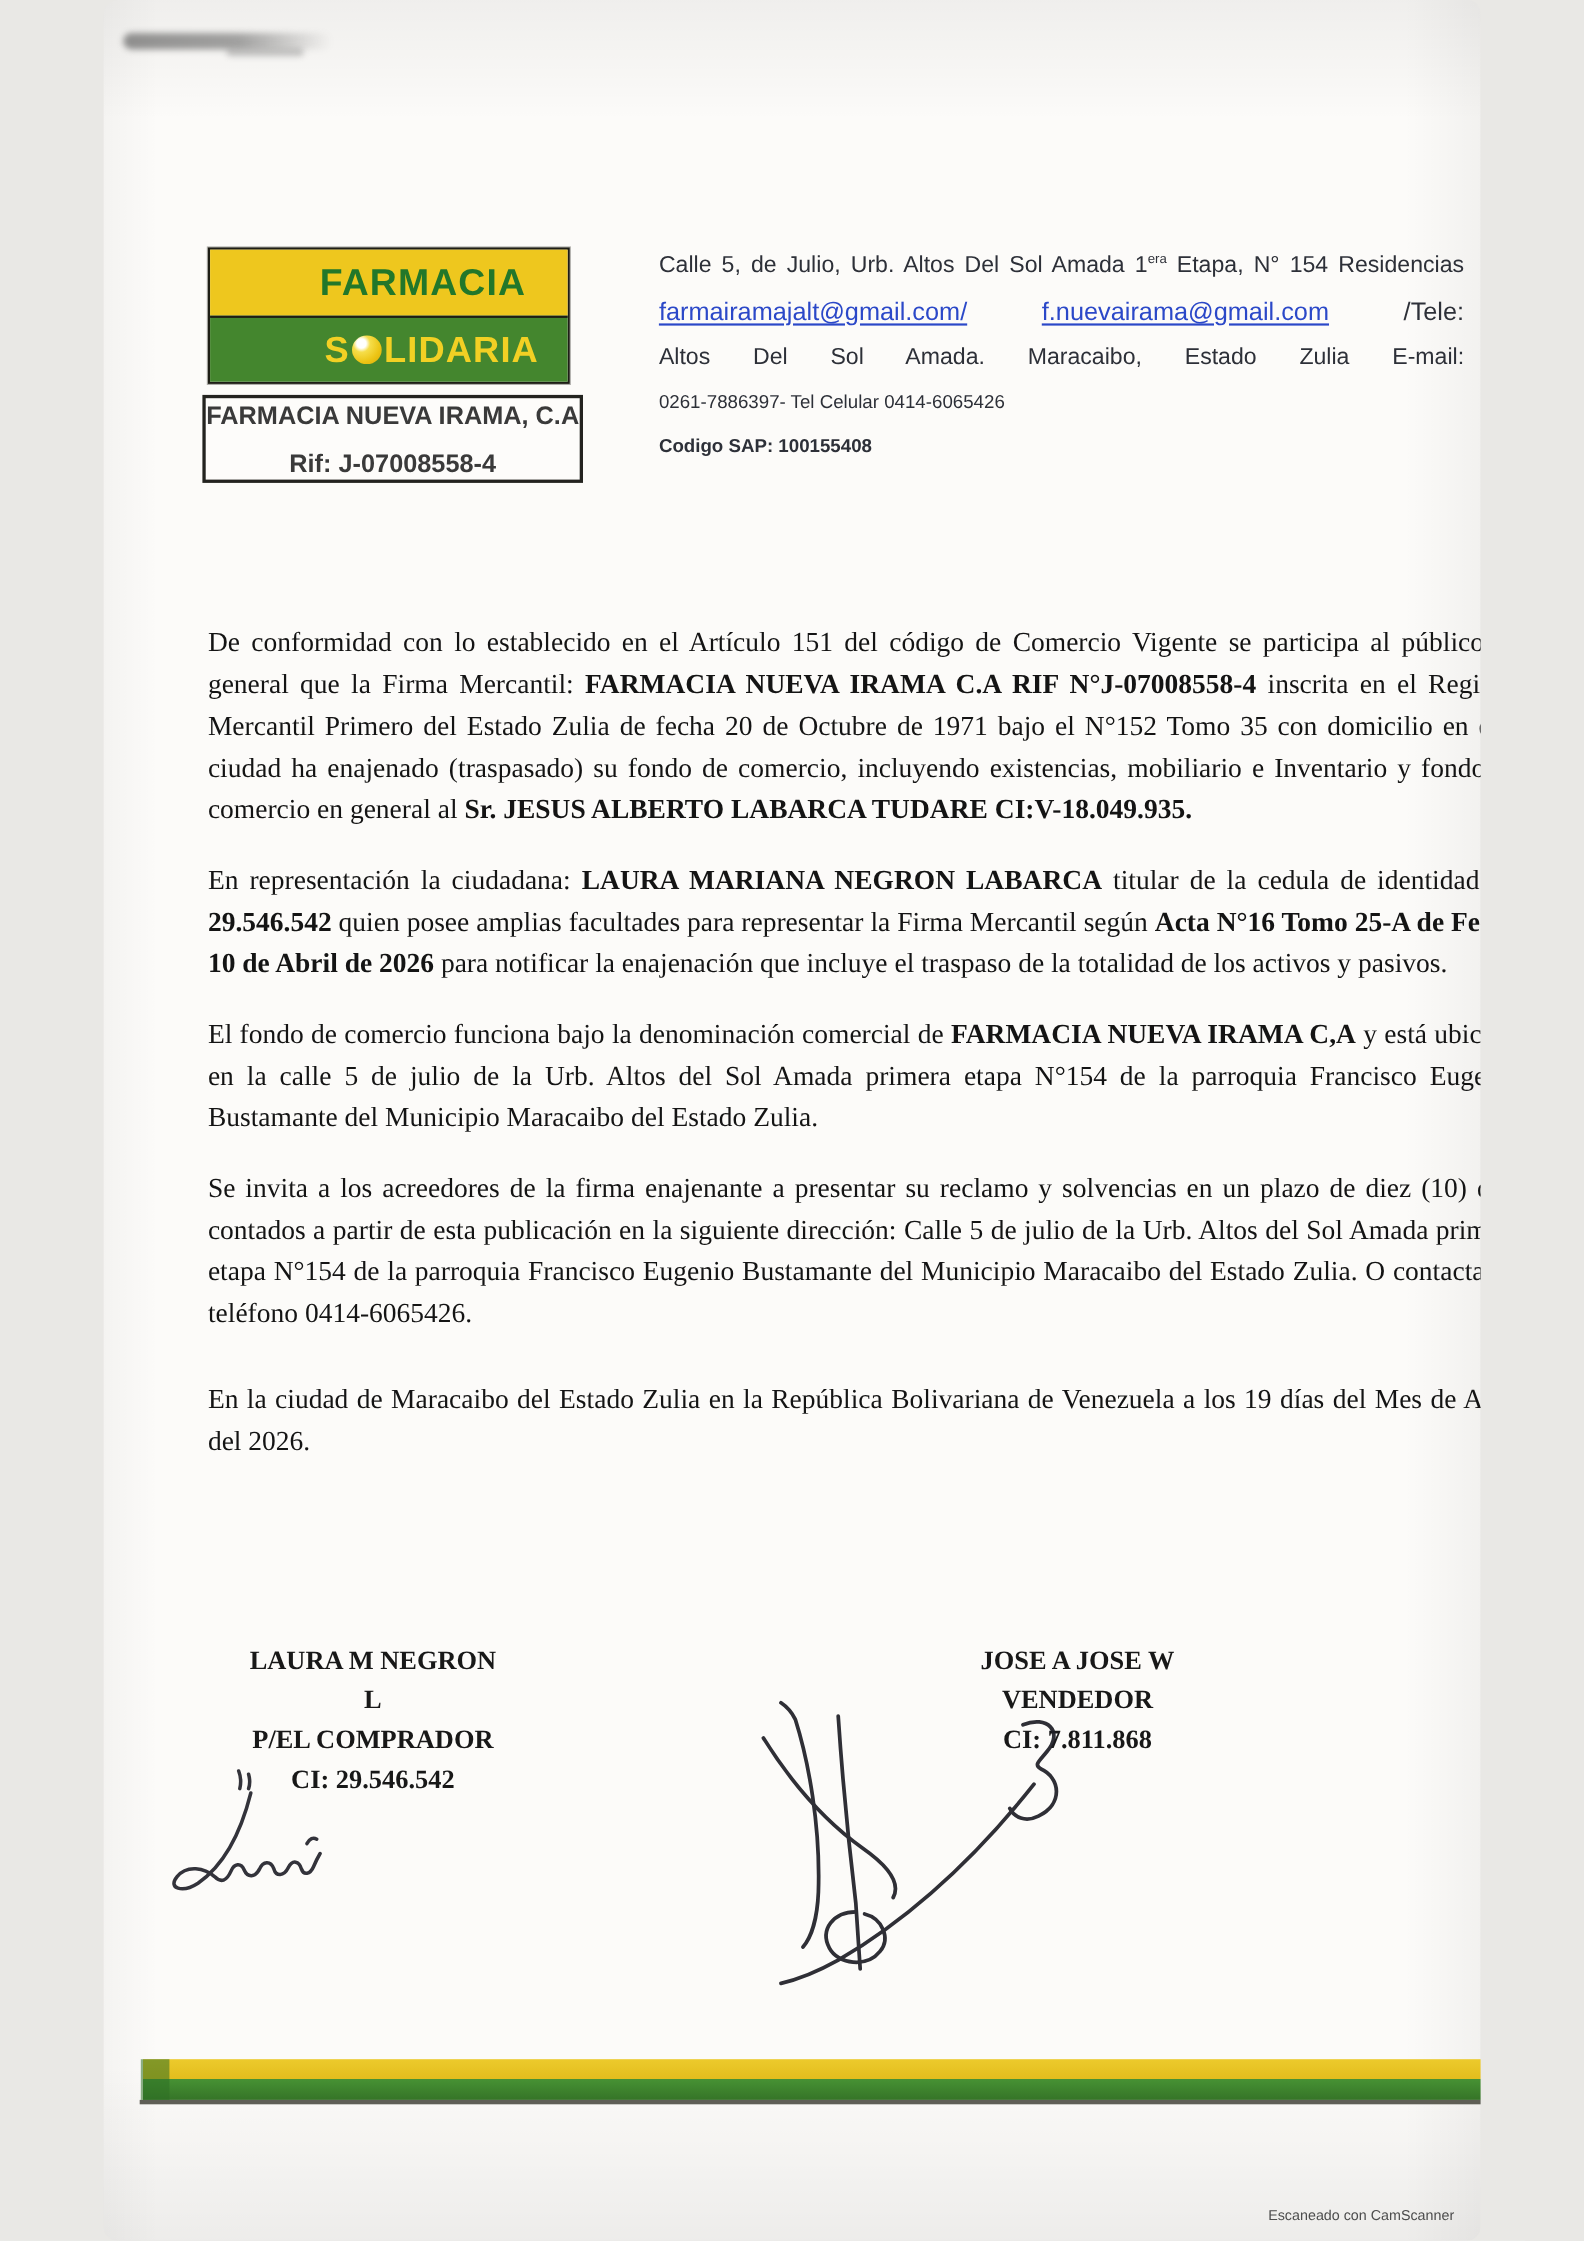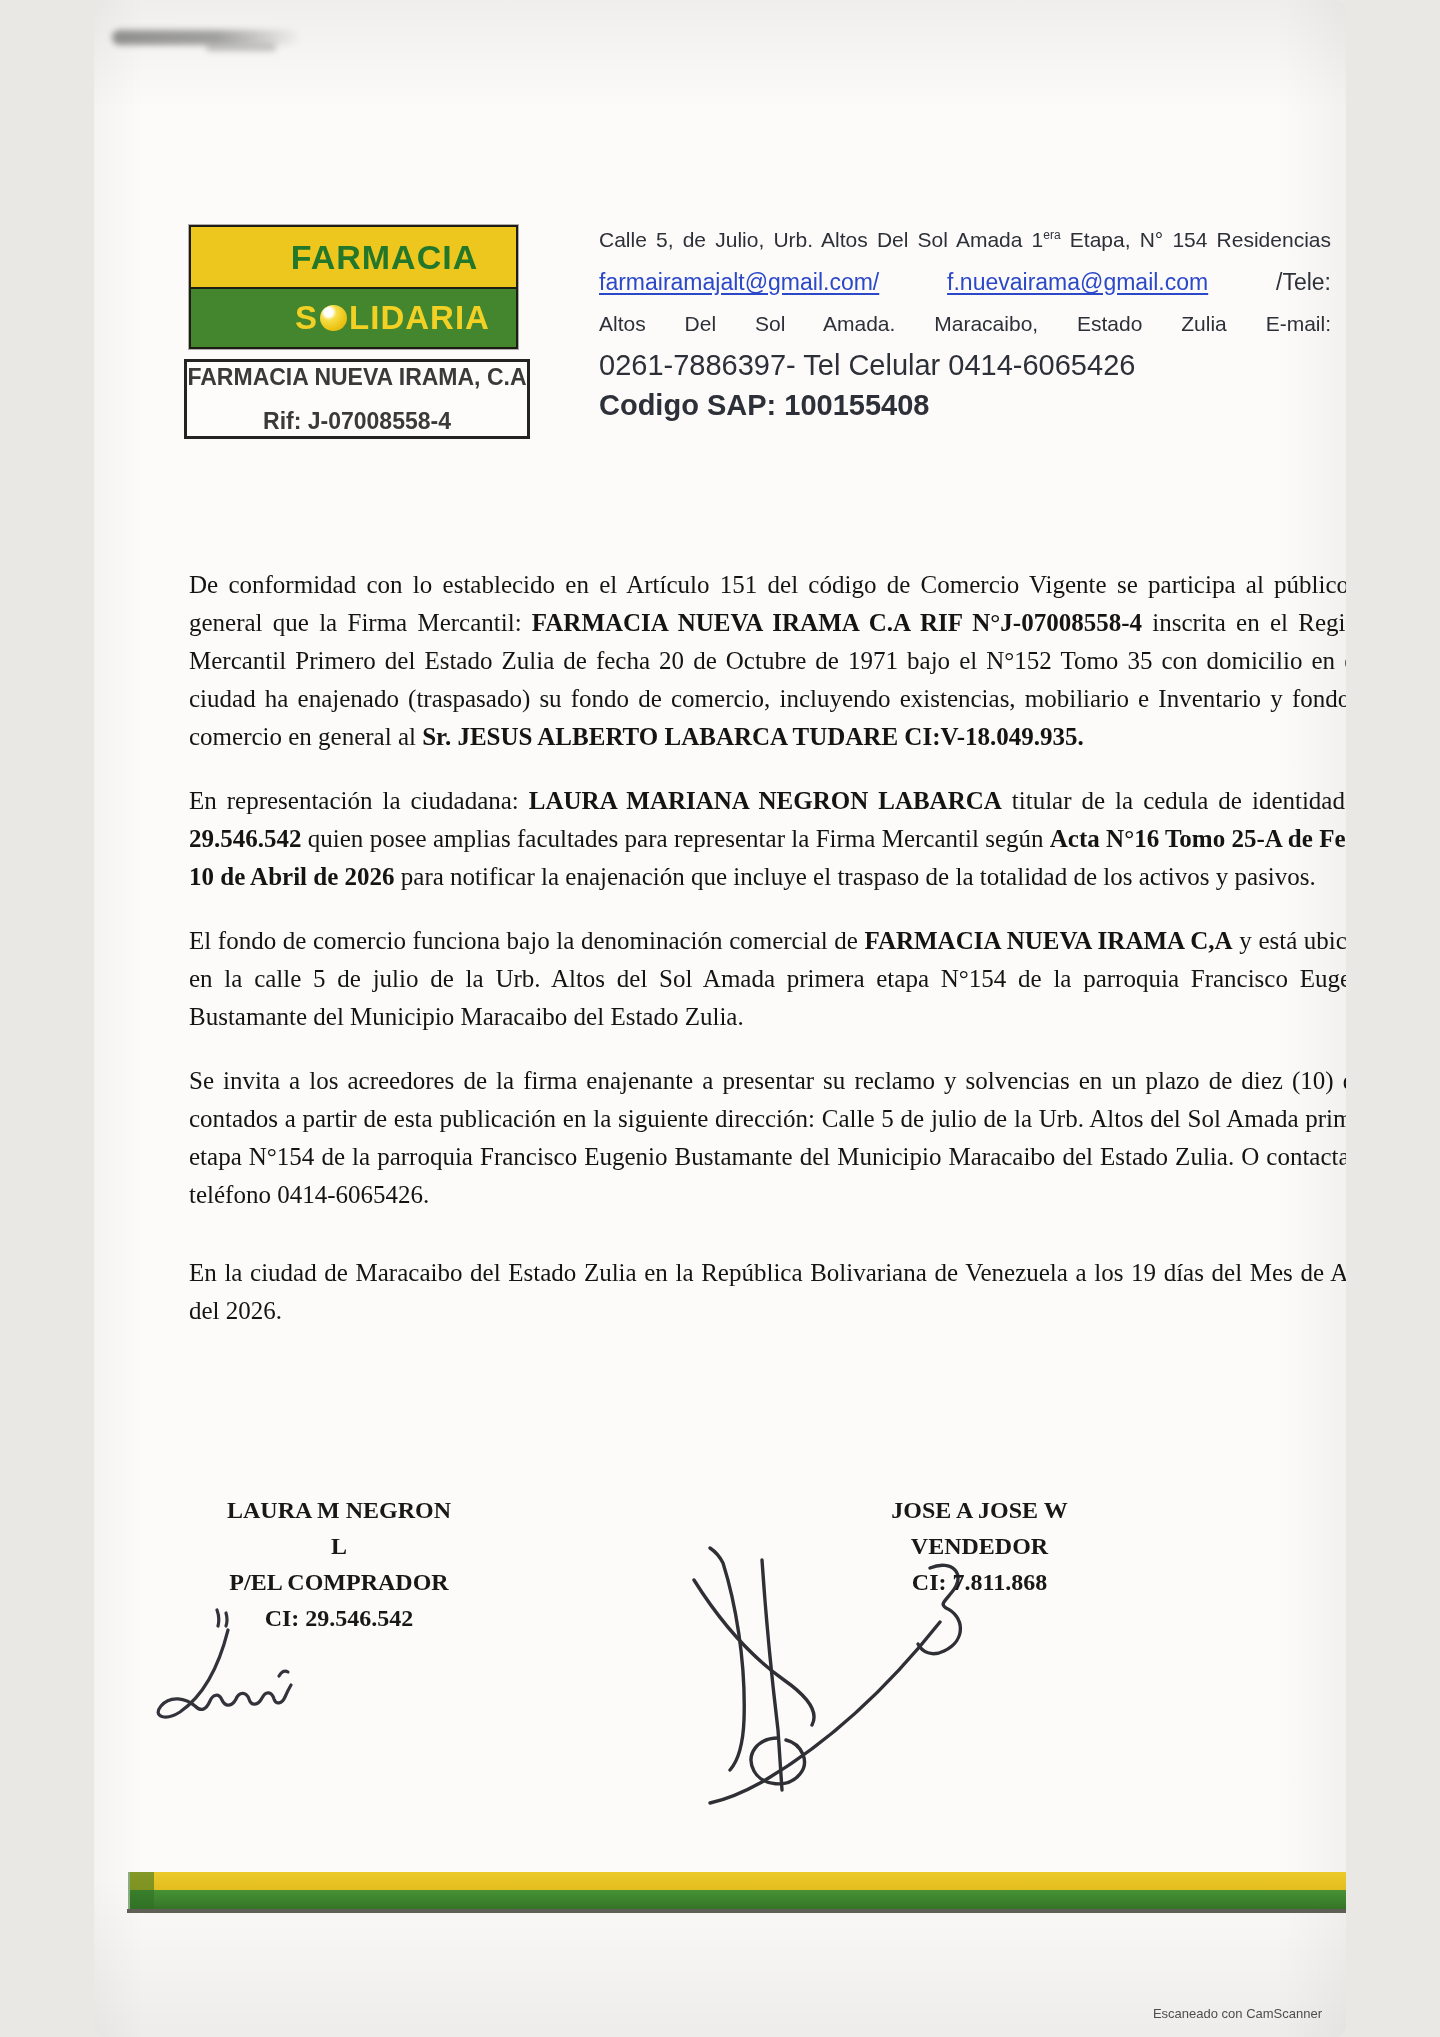--- a/index.html
+++ b/index.html
@@ -37,21 +37,21 @@
     box-sizing:border-box;display:flex;flex-direction:column;align-items:center;justify-content:center;
     background:#fdfcfa;}
   .company-box .l1{font-weight:bold;font-size:23px;color:#3a3a3a;text-align:center;}
   .company-box .l2{font-weight:bold;font-size:23px;color:#3a3a3a;margin-top:17px;}
   
   .contact{position:absolute;left:505px;top:214px;width:732px;color:#2d3038;}
   .contact .cline{line-height:42px;font-size:21px;text-align:justify;text-align-last:justify;}
   .contact .cline sup{font-size:12px;}
   .contact .emails{font-size:23px;line-height:42px;}
   .contact .email-link{color:#2b48c8;text-decoration:underline;text-underline-offset:3px;}
-  .contact .plain{line-height:40px;font-size:29px;text-align:center;text-align-last:left;}
+  .contact .plain{line-height:40px;font-size:17px;text-align:center;text-align-last:left;}
   .contact .bold{font-weight:bold;}
   
   .doc-body{position:absolute;left:95px;top:552px;width:1194px;
     font-family:"Liberation Serif","DejaVu Serif",serif;font-size:25px;line-height:38px;
     color:#141414;text-align:justify;}
   .doc-body p{margin:14px 0 26px 0;}
   .doc-body p.last{margin-top:40px;}
   .doc-body .b{font-weight:bold;}
   
   .sig-block{position:absolute;font-family:"Liberation Serif","DejaVu Serif",serif;

